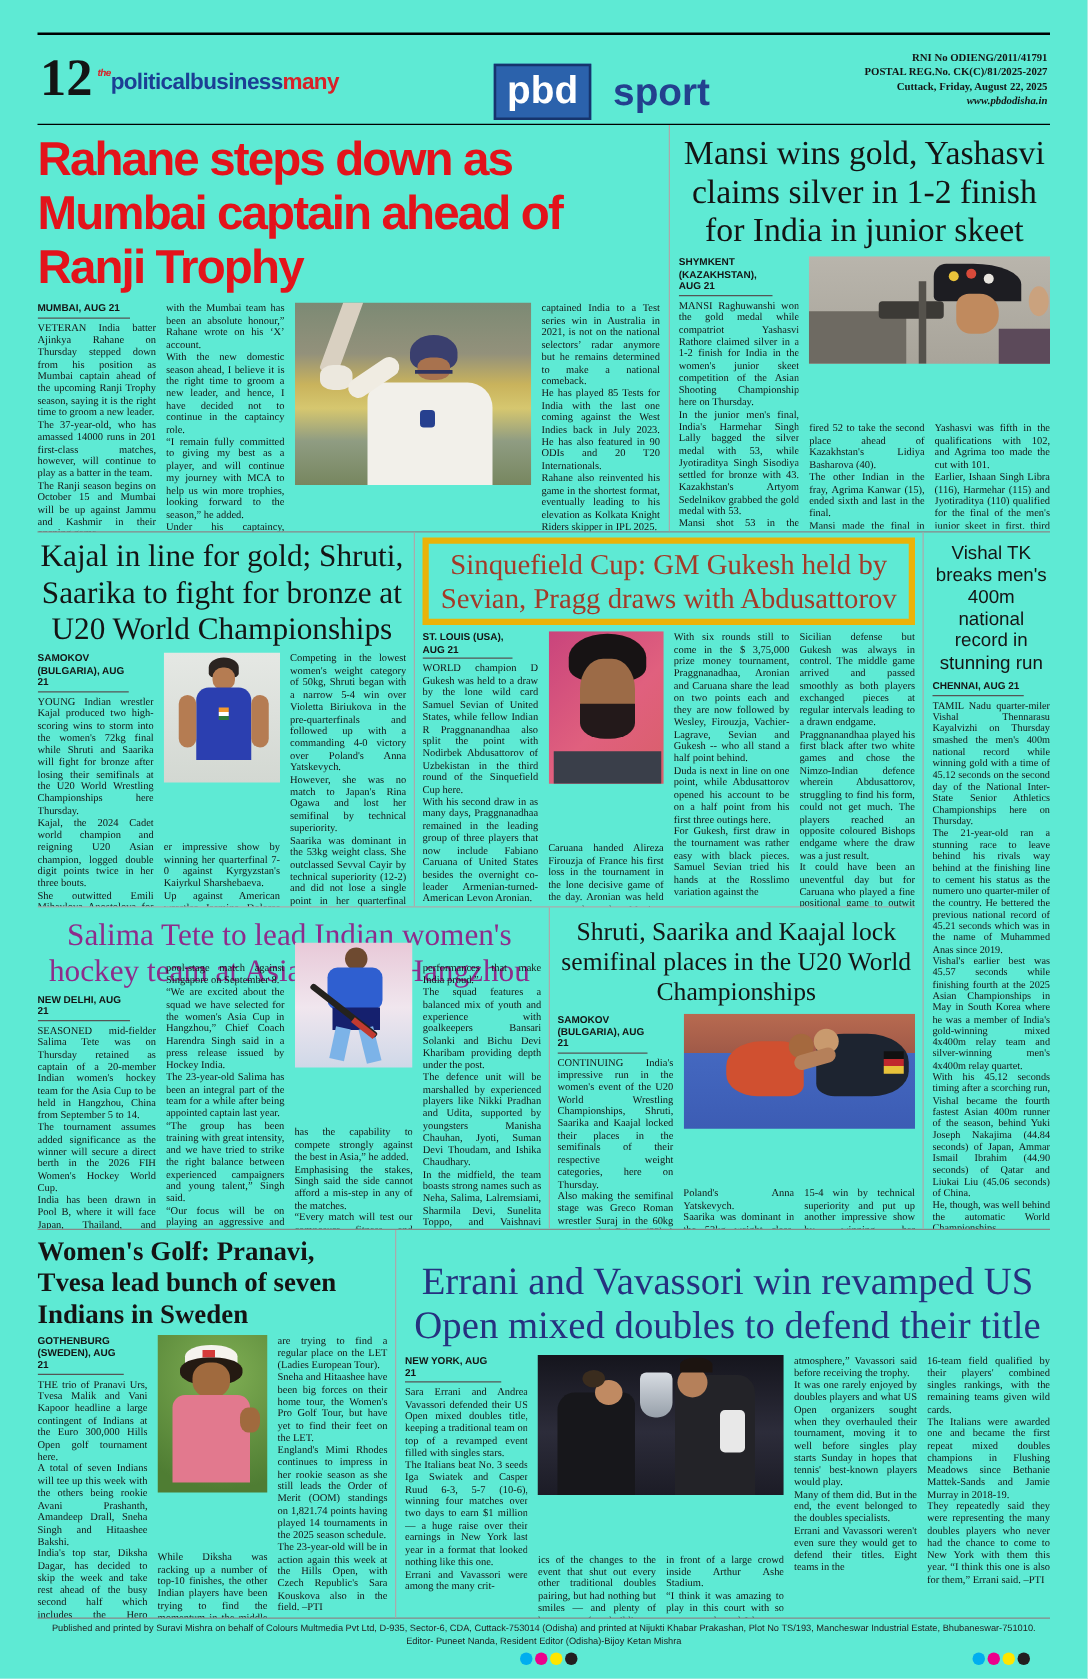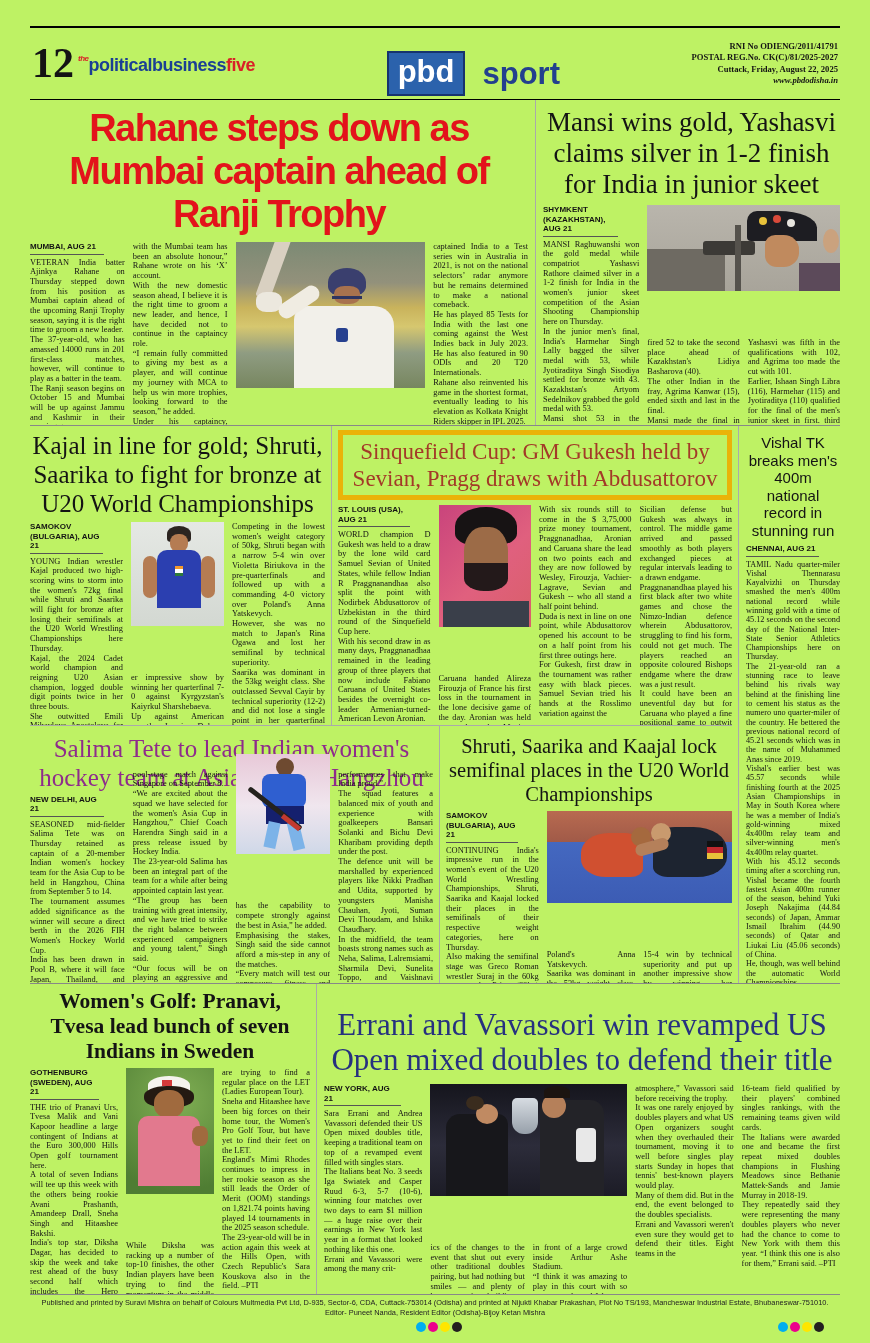--- a/index.html
+++ b/index.html
@@ -1,18 +1,18 @@
 <!DOCTYPE html>
 <html><head>
 <meta charset="utf-8">
 <style>
   * { box-sizing: border-box; margin: 0; padding: 0; }
   html,body { background:#e9e9e9; }
   .page {
-    width:870px; height:1343px; background:#bef264; margin:0 auto; position:relative;
+    width:870px; height:1343px; background:#5eead4; margin:0 auto; position:relative;
     font-family:"Liberation Serif", serif; color:#141414; padding:26px 30px 0; overflow:hidden;
   }
   
   .masthead { border-top:2px solid #000; border-bottom:1.5px solid #000; height:74px;
     display:flex; align-items:center; justify-content:space-between; padding:4px 2px; }
   .mast-left { display:flex; align-items:flex-start; gap:4px; }
   .page-num { font-size:42px; font-weight:700; line-height:0.9; font-family:"Liberation Serif",serif; }
   .logo { font-family:"Liberation Sans",sans-serif; font-weight:700; font-size:18px; margin-top:10px; letter-spacing:-0.5px; }
   .logo-the { color:#d92128; font-size:8px; vertical-align:top; position:relative; top:-1px; font-style:italic; }
   .logo-political { color:#1b3f94; } .logo-business { color:#1b3f94; } .logo-daily { color:#d92128; }
@@ -27,29 +27,29 @@
     border-bottom:1px solid #555; padding-bottom:2px; margin-bottom:3px; width:78%; }
   .body-text { font-size:8.4px; line-height:9.7px; text-align:justify; white-space:pre-line; overflow:hidden; }
   .cols { display:flex; gap:8px; }
   .col { flex:1; overflow:hidden; }
   .mid { display:flex; flex-direction:column; overflow:hidden;gap:44px; }
   .mid2 { flex:2; }
   .photo { position:relative; overflow:hidden; background:#c8c8c8; margin-bottom:3px; flex-shrink:0; }
   .ab { position:absolute; }
   
   .h-rahane { color:#e3131b; font-family:"Liberation Sans",sans-serif; font-weight:700; font-size:38px;
-    line-height:43px; text-align:center; letter-spacing:-1.5px; margin:7px 0 6px; }
+    line-height:43px; letter-spacing:-1.5px; margin:7px 0 6px; }
   .h-mansi { font-size:27px; line-height:31px; text-align:center; font-weight:400; margin:7px 0 5px; }
   .h-kajal { font-size:25px; line-height:29px; text-align:center; font-weight:400; margin:5px 0 4px; }
   .sq-box { border:5px solid #eab308; padding:3px 4px; margin:4px 0 5px; }
   .h-sinq { color:#a33a28; font-size:23px; line-height:27px; text-align:center; font-weight:400; }
   .h-vishal { font-family:"Liberation Sans",sans-serif; font-weight:400; font-size:15px; line-height:17.5px; text-align:center; margin:8px 0 5px; }
   .h-salima { color:#8e2c8b; font-size:25px; line-height:29px; text-align:center; font-weight:400; margin:8px 0 5px; }
   .h-shruti { font-size:20.5px; line-height:24px; text-align:center; font-weight:400; margin:8px 0 5px; }
-  .h-golf { font-size:21.5px; line-height:25px; text-align:center; font-weight:700; margin:5px 0 4px; }
+  .h-golf { font-size:21.5px; line-height:25px; font-weight:700; margin:5px 0 4px; }
   .h-errani { color:#26317f; font-size:31px; line-height:35px; text-align:center; font-weight:400; margin:5px 0 7px; }
   
   .band1 { display:flex; height:326px; border-bottom:1px solid #888; }
   .band1-left { width:506px; padding-right:7px; border-right:1px solid #aaa; overflow:hidden; }
   .band1-right { flex:1; padding-left:7px; overflow:hidden; }
   .band2 { display:flex; height:558px; border-bottom:1px solid #888; }
   .band2-left { width:702px; overflow:hidden; }
   .row1 { height:300px; display:flex; border-bottom:1px solid #aaa; }
   .blk-kajal { width:302px; border-right:1px solid #aaa; padding-right:6px; overflow:hidden; }
   .blk-sinq { flex:1; padding-left:6px; overflow:hidden; }
@@ -77,21 +77,21 @@
   .errani-cols { height:234px; }
 </style>
 </head>
 <body>
 
 <div class="page">
 
   <header class="masthead">
     <div class="mast-left">
       <span class="page-num">12</span>
-      <span class="logo"><span class="logo-the">the</span><span class="logo-political">political</span><span class="logo-business">business</span><span class="logo-daily">five</span></span>
+      <span class="logo"><span class="logo-the">the</span><span class="logo-political">political</span><span class="logo-business">business</span><span class="logo-daily">many</span></span>
     </div>
     <div class="mast-center">
       <span class="pbd-box">pbd</span>
       <span class="sport-word">sport</span>
     </div>
     <div class="mast-right">
       <div>RNI No ODIENG/2011/41791</div>
       <div>POSTAL REG.No. CK(C)/81/2025-2027</div>
       <div>Cuttack, Friday, August 22, 2025</div>
       <div class="site">www.pbdodisha.in</div>

